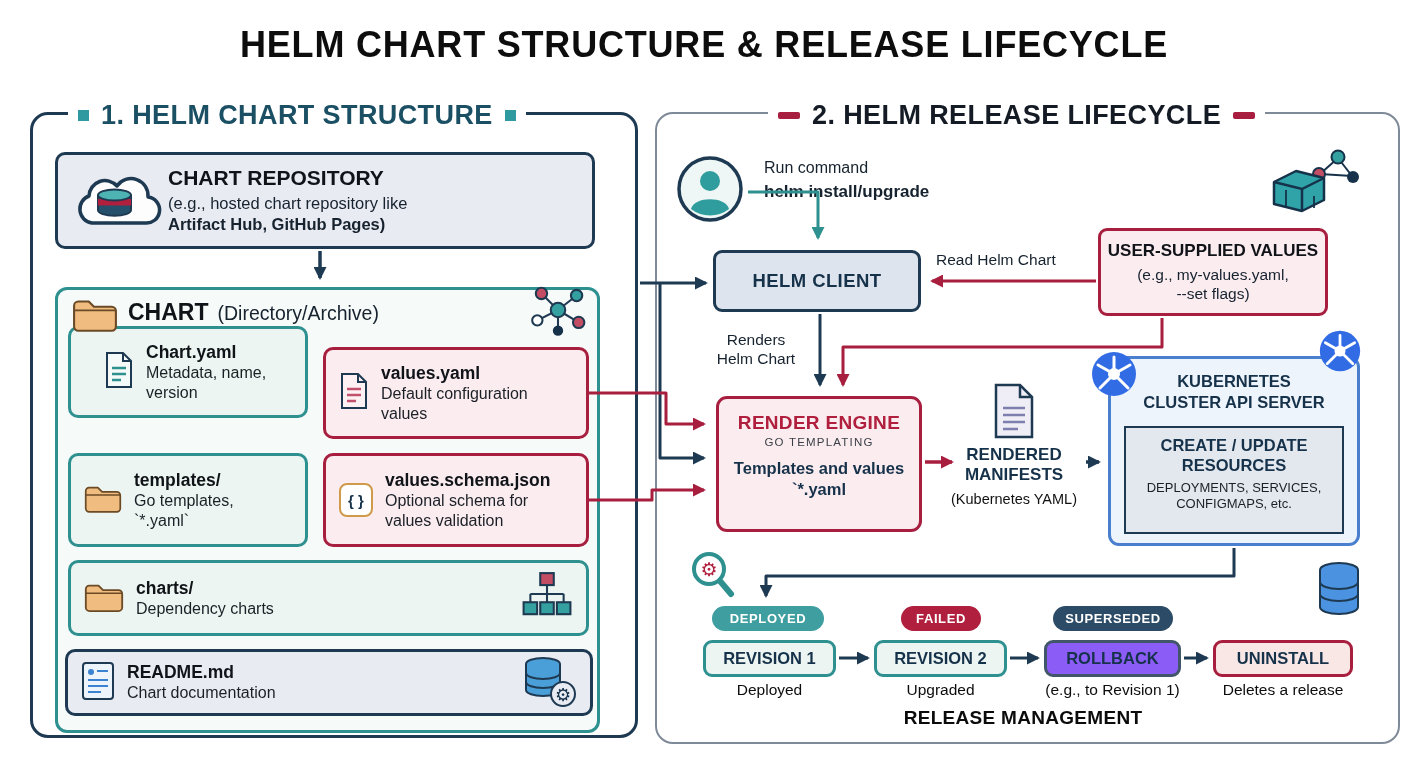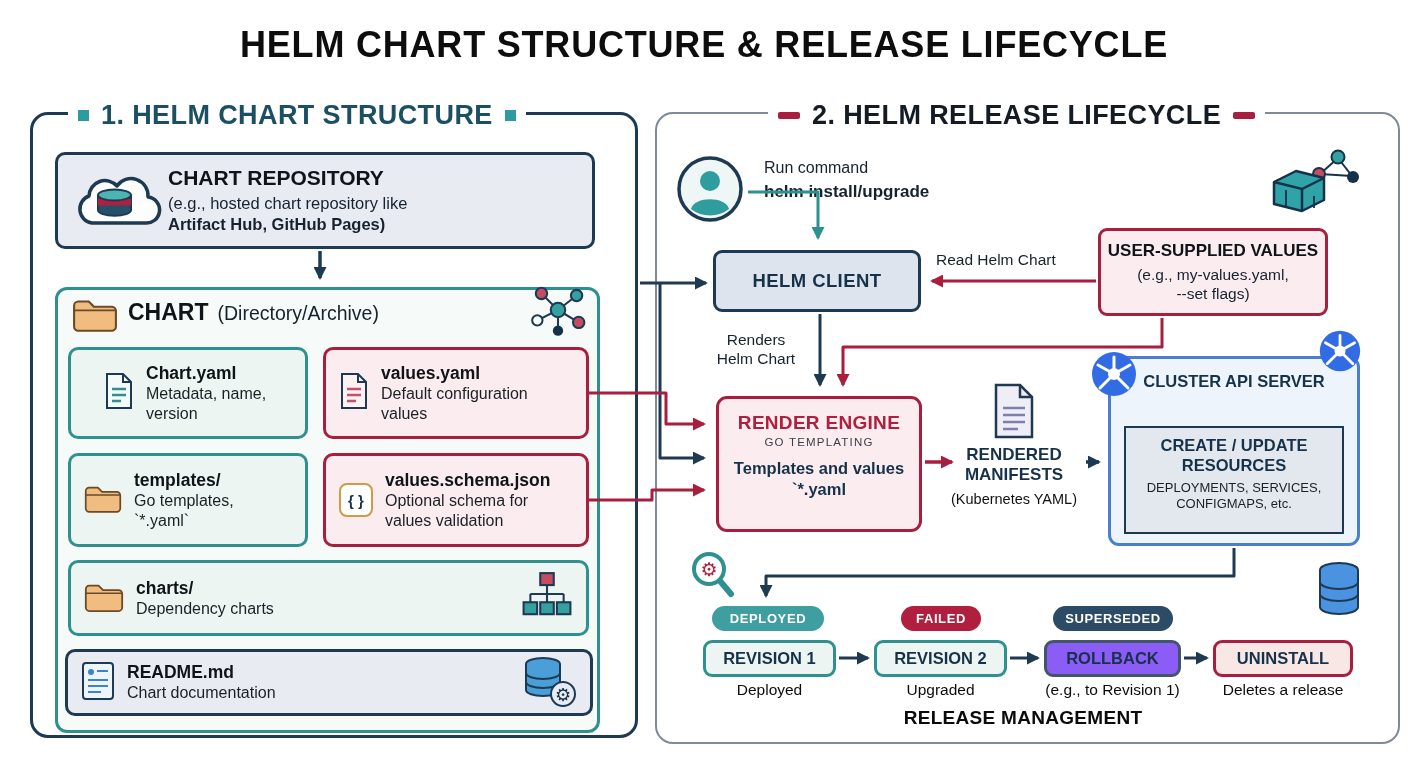--- a/index.html
+++ b/index.html
@@ -142,21 +142,21 @@
       </g>
       <circle cx="30" cy="28" r="7" fill="#35a0a0" stroke="#1e3a52" stroke-width="2"></circle>
       <circle cx="14" cy="12" r="5.5" fill="#c34d63" stroke="#1e3a52" stroke-width="2"></circle>
       <circle cx="48" cy="14" r="5.5" fill="#35a0a0" stroke="#1e3a52" stroke-width="2"></circle>
       <circle cx="10" cy="38" r="5" fill="#fff" stroke="#1e3a52" stroke-width="2"></circle>
       <circle cx="50" cy="40" r="5.5" fill="#c34d63" stroke="#1e3a52" stroke-width="2"></circle>
       <circle cx="30" cy="48" r="5" fill="#16324a"></circle>
     </svg>
   </span>
 
-  <div class="abs box teal-box fb" style="left:68px; top:347px; width:240px; height:92px;padding-left:33px;">
+  <div class="abs box teal-box fb" style="left:68px; top:326px; width:240px; height:92px;padding-left:33px;">
     <span>
       <svg width="30" height="38" viewBox="0 0 30 38">
         <path d="M3 2 h16 l8 8 v26 h-24 z" fill="#f3faf7" stroke="#1e3a52" stroke-width="2"></path>
         <path d="M19 2 v8 h8" fill="none" stroke="#1e3a52" stroke-width="2"></path>
         <line x1="8" y1="17" x2="22" y2="17" stroke="#2f9090" stroke-width="2.5"></line>
         <line x1="8" y1="23" x2="22" y2="23" stroke="#2f9090" stroke-width="2.5"></line>
         <line x1="8" y1="29" x2="17" y2="29" stroke="#2f9090" stroke-width="2.5"></line>
       </svg>
     </span>
     <div class="fb-text">
@@ -308,20 +308,21 @@
       <line x1="11" y1="47" x2="26" y2="47" stroke="#7d7fae" stroke-width="2.5"></line>
     </svg>
   </span>
   <div class="abs rm-text" style="left:938px; top:445px; width:152px;">
     <div class="rm-title-line">RENDERED</div>
     <div class="rm-title-line">MANIFESTS</div>
     <div class="rm-sub">(Kubernetes YAML)</div>
   </div>
 
   <div class="abs k8s-box" style="left:1108px; top:356px; width:252px; height:190px;">
+    <div class="k8s-title">KUBERNETES</div>
     <div class="k8s-title">CLUSTER API SERVER</div>
   </div>
   <div class="abs k8s-inner" style="left:1124px; top:426px; width:220px; height:108px;">
     <div class="k8s-inner-title">CREATE / UPDATE RESOURCES</div>
     <div class="k8s-inner-desc">DEPLOYMENTS, SERVICES, CONFIGMAPS, etc.</div>
   </div>
   <span class="abs iconabs" style="left:1090px; top:350px;">
     <svg width="48" height="48" viewBox="0 0 48 48">
       <circle cx="24" cy="24" r="22" fill="#326ce5"></circle>
       <g stroke="#fff" stroke-width="3" stroke-linecap="round">

